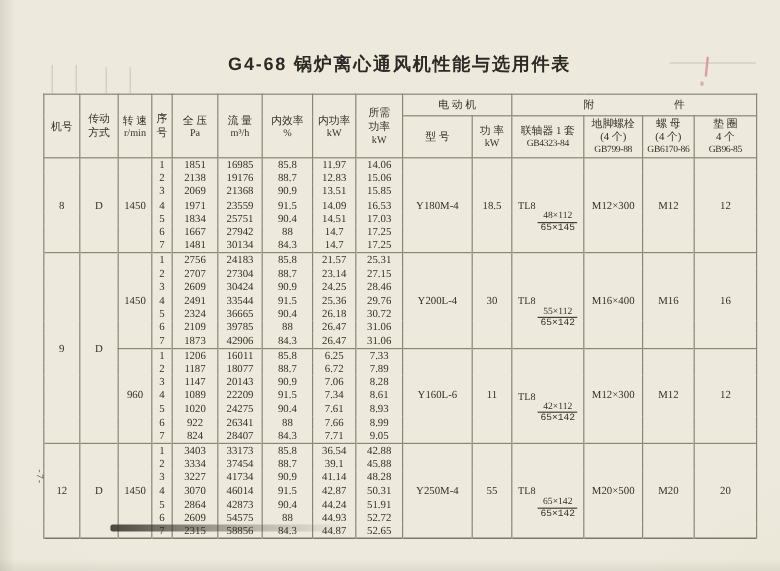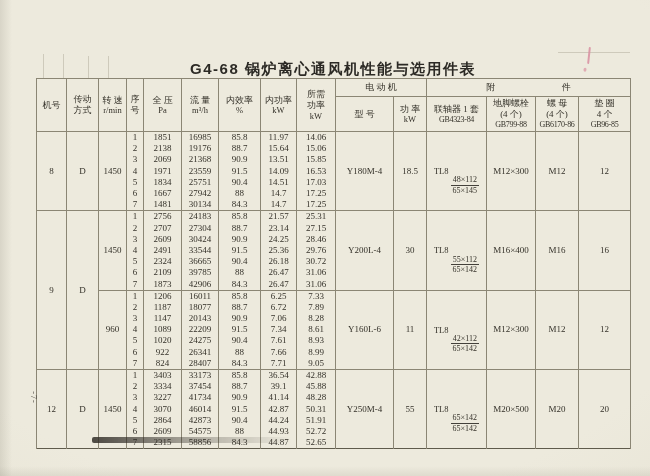--- a/index.html
+++ b/index.html
@@ -6,21 +6,21 @@
   .page{
     position:relative;width:650px;height:476px;overflow:hidden;
     background:radial-gradient(120% 115% at 48% 42%, #edeadd 55%, #e5e1d1 90%, #ddd8c6 100%);
     font-family:"Liberation Serif","DejaVu Serif",serif;color:#343129;
   }
   .edge-left{position:absolute;left:0;top:0;bottom:0;width:12px;
     background:linear-gradient(90deg,rgba(90,85,70,.14),rgba(90,85,70,0));}
   .edge-bottom{position:absolute;left:0;bottom:0;right:0;height:10px;
     background:linear-gradient(0deg,rgba(90,85,70,.10),rgba(90,85,70,0));}
   .title{
-    position:absolute;left:36px;top:60px;width:594px;text-align:center;
+    position:absolute;left:36px;top:44px;width:594px;text-align:center;
     font-family:"Liberation Sans","DejaVu Sans",sans-serif;font-weight:bold;
     font-size:15px;letter-spacing:1.5px;color:#2c2a25;
   }
   .table-wrap{position:absolute;left:36px;top:78px;}
   table{border-collapse:collapse;table-layout:fixed;width:594px;border:1.5px solid #5f5b4c;}
   th,td{padding:0;margin:0;text-align:center;vertical-align:middle;overflow:hidden;}
   thead th{
     border:1px solid #8b8674;font-weight:normal;font-size:9px;line-height:1.2;
     color:#343129;
   }
@@ -32,21 +32,21 @@
   tbody td{
     border-left:1px solid #8b8674;border-right:1px solid #8b8674;
     border-top:none;border-bottom:none;
     font-size:9px;height:11.2px;line-height:1;color:#343129;
   }
   tr.gstart td{border-top:1px solid #8b8674;}
   td[data-name="coupling-cell"]{white-space:nowrap;}
   .cpfx{font-size:8.5px;margin-right:2px;vertical-align:middle;font-family:Liberation Serif, serif;}
   .frac{display:inline-block;vertical-align:middle;font-size:8px;line-height:1.15;}
   .frac .num{display:block;border-bottom:1px solid #43403a;padding:0 2px;margin-top:28px;}
-  .frac .den{display:block;padding:0 2px;}
+  .frac .den{display:block;padding:0 2px;font-family:Liberation Mono, monospace;}
   .page-number{
     position:absolute;left:21px;top:393px;width:24px;text-align:center;
     transform:rotate(90deg);font-size:8px;letter-spacing:1px;color:#55524a;
   }
   .pink-mark{position:absolute;left:588px;top:47px;width:2px;height:17px;
     background:#d98fa0;transform:rotate(6deg);border-radius:1px;opacity:.85;}
   .pink-mark::after{content:"";position:absolute;left:-3px;top:21px;width:3px;height:4px;
     background:#d98fa0;border-radius:50%;opacity:.8;}
   .smudge{position:absolute;left:92px;top:437px;width:200px;height:6px;
     background:linear-gradient(90deg,rgba(48,44,38,.85),rgba(48,44,38,.3) 55%,rgba(48,44,38,0));
@@ -186,21 +186,21 @@
             <td rowspan="7" data-name="coupling-cell"><span class="cpfx" data-name="coupling-prefix">TL8</span><span class="frac" data-name="coupling-fraction"><span class="num" data-name="coupling-numerator">48×112</span><span class="den" data-name="coupling-denominator">65×145</span></span></td>
             <td rowspan="7" data-name="anchor-bolt-cell">M12×300</td>
             <td rowspan="7" data-name="nut-cell">M12</td>
             <td rowspan="7" data-name="washer-cell">12</td>
           </tr>
           <tr data-name="table-row">
             <td data-name="seq-cell">2</td>
             <td data-name="pressure-cell">2138</td>
             <td data-name="flow-cell">19176</td>
             <td data-name="efficiency-cell">88.7</td>
-            <td data-name="internal-power-cell">15.64</td>
+            <td data-name="internal-power-cell">12.83</td>
             <td data-name="required-power-cell">15.06</td>
           </tr>
           <tr data-name="table-row">
             <td data-name="seq-cell">3</td>
             <td data-name="pressure-cell">2069</td>
             <td data-name="flow-cell">21368</td>
             <td data-name="efficiency-cell">90.9</td>
             <td data-name="internal-power-cell">13.51</td>
             <td data-name="required-power-cell">15.85</td>
           </tr>

